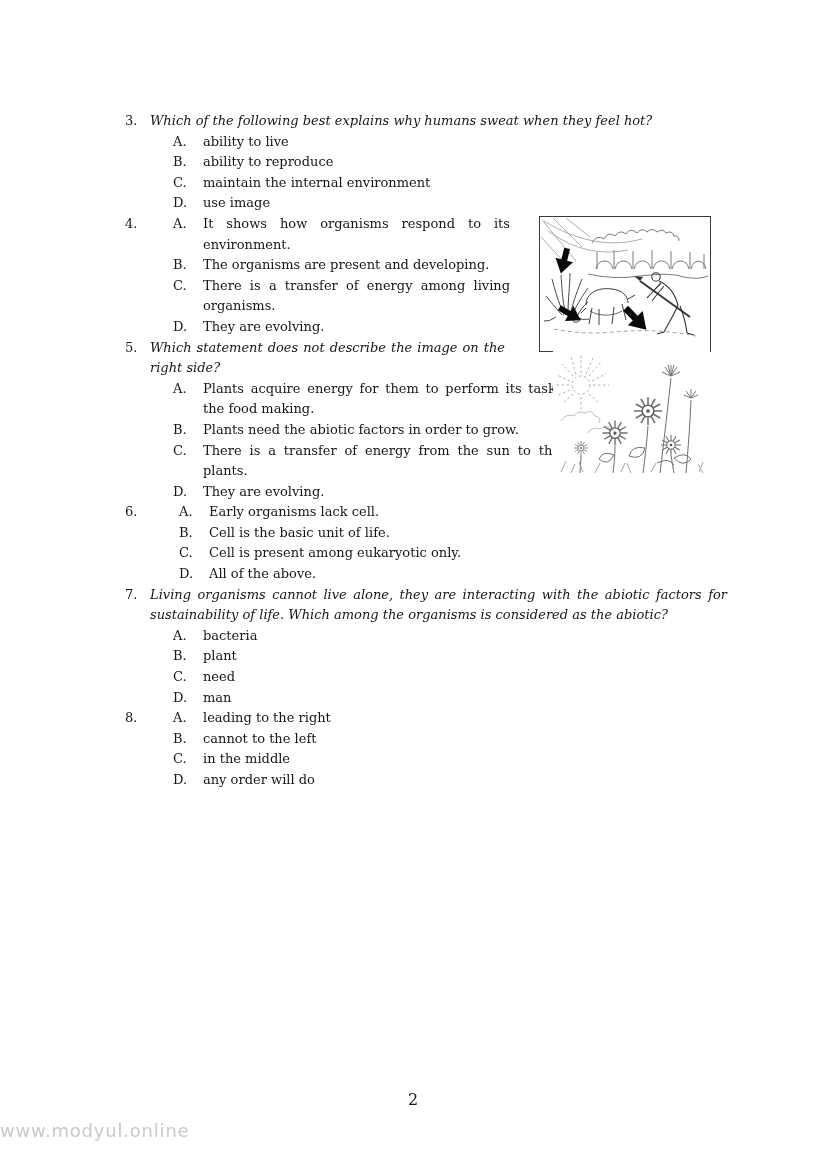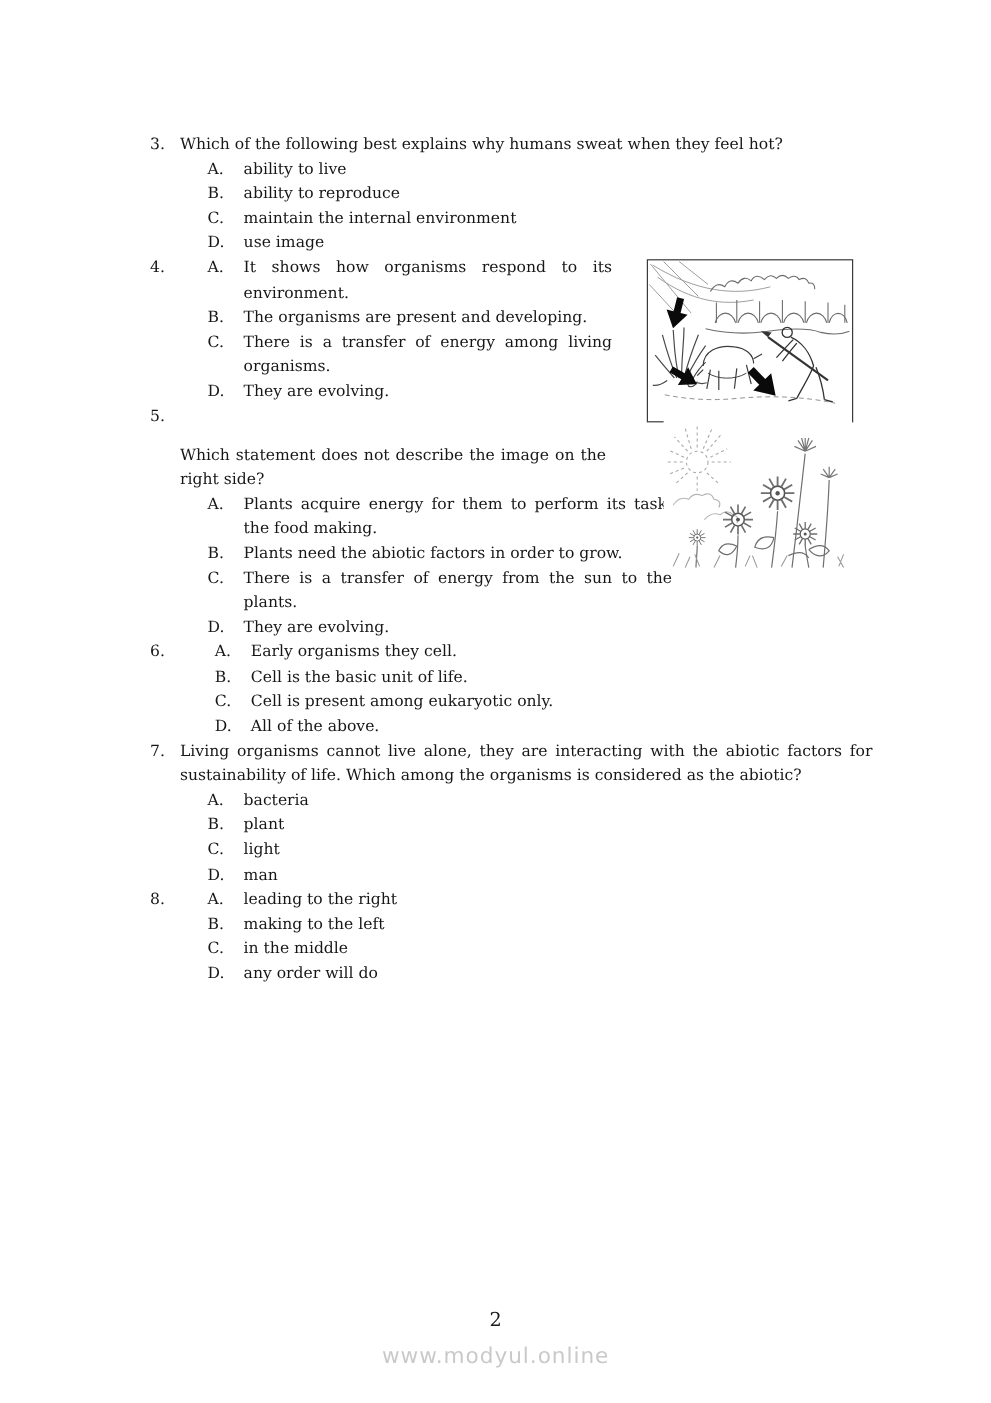--- a/index.html
+++ b/index.html
@@ -14,49 +14,48 @@
   }
   .content {
     position: absolute;
     left: 125px; top: 111px; width: 602px;
     font-size: 13px; line-height: 20.6px;
   }
   .question { display: flex; }
   .q-num { flex: 0 0 25px; }
   .question.q6 .q-num { flex: 0 0 31px; }
   .q-body { flex: 1; min-width: 0; position: relative; }
-  .q-text { text-align: justify; }
+  .q-text { text-align: justify; font-style: italic; }
   .options { margin-left: 23px; }
   .option { display: flex; }
   .opt-letter { flex: 0 0 30px; }
   .opt-text { flex: 1; text-align: justify; }
 
   
   .q4 .q-narrow { width: 360px; }
   .q5 .q-narrow { width: 410px; }
-  .q5 .q-text { padding-right: 55px; margin-top: 32px; }
+  .q5 .q-text { padding-right: 55px; }
 
   figure.illus { position: absolute; margin: 0; background: #fff; }
   figure.illus-hunt {
     top: 2px; right: 16px;
     width: 172px; height: 136px;
     border: 1px solid #3a3a3a;
   }
   figure.illus-sunflower {
     top: 5px; right: 17px;
     width: 157px; height: 131px;
   }
 
   .page-number {
     position: absolute; top: 1090px; left: 0; width: 826px;
     text-align: center; font-size: 16px; color: #1a1a1a;
   }
   .watermark {
     position: absolute; top: 1120px; left: 0; width: 826px;
-    text-align: center;
     font-family: "DejaVu Sans", "Liberation Sans", sans-serif;
     font-size: 18px; letter-spacing: 0.8px;
     color: #c9c9c9;
   }
 </style>
 </head>
 <body>
 
 <div class="page">
   <div class="content">
@@ -242,21 +241,21 @@
         </figure>
       </div>
     </div>
 
     <div class="question q6">
       <span class="q-num">6.</span>
       <div class="q-body">
         <div class="options">
           <div class="option">
             <span class="opt-letter">A.</span>
-            <span class="opt-text">Early organisms they cell.</span>
+            <span class="opt-text">Early organisms lack cell.</span>
           </div>
           <div class="option">
             <span class="opt-letter">B.</span>
             <span class="opt-text">Cell is the basic unit of life.</span>
           </div>
           <div class="option">
             <span class="opt-letter">C.</span>
             <span class="opt-text">Cell is present among eukaryotic only.</span>
           </div>
           <div class="option">
@@ -275,41 +274,41 @@
           <div class="option">
             <span class="opt-letter">A.</span>
             <span class="opt-text">bacteria</span>
           </div>
           <div class="option">
             <span class="opt-letter">B.</span>
             <span class="opt-text">plant</span>
           </div>
           <div class="option">
             <span class="opt-letter">C.</span>
-            <span class="opt-text">light</span>
+            <span class="opt-text">need</span>
           </div>
           <div class="option">
             <span class="opt-letter">D.</span>
             <span class="opt-text">man</span>
           </div>
         </div>
       </div>
     </div>
 
     <div class="question q8">
       <span class="q-num">8.</span>
       <div class="q-body">
         <div class="options">
           <div class="option">
             <span class="opt-letter">A.</span>
             <span class="opt-text">leading to the right</span>
           </div>
           <div class="option">
             <span class="opt-letter">B.</span>
-            <span class="opt-text">making to the left</span>
+            <span class="opt-text">cannot to the left</span>
           </div>
           <div class="option">
             <span class="opt-letter">C.</span>
             <span class="opt-text">in the middle</span>
           </div>
           <div class="option">
             <span class="opt-letter">D.</span>
             <span class="opt-text">any order will do</span>
           </div>
         </div>

